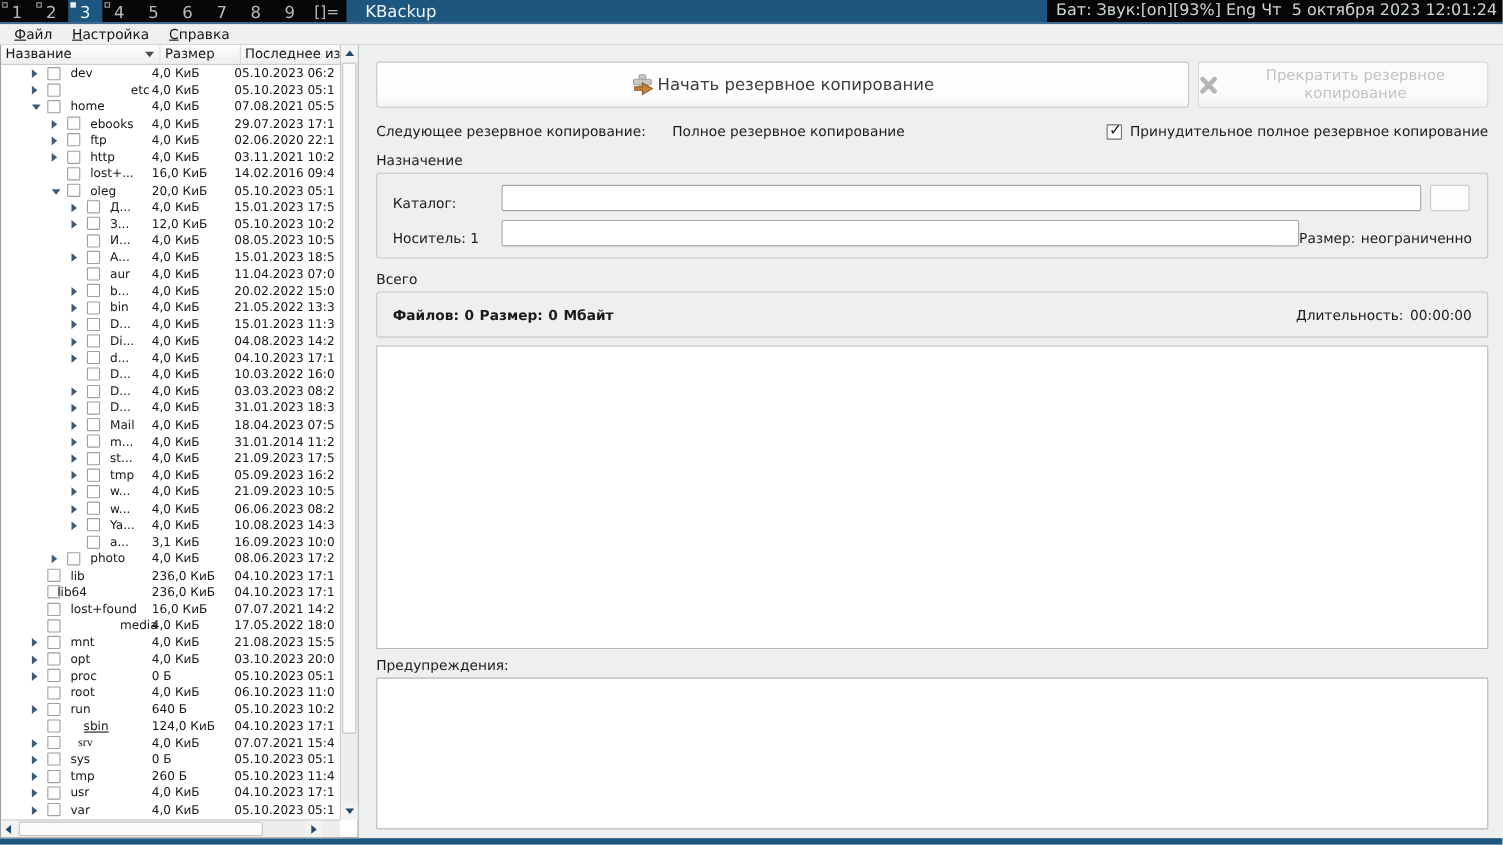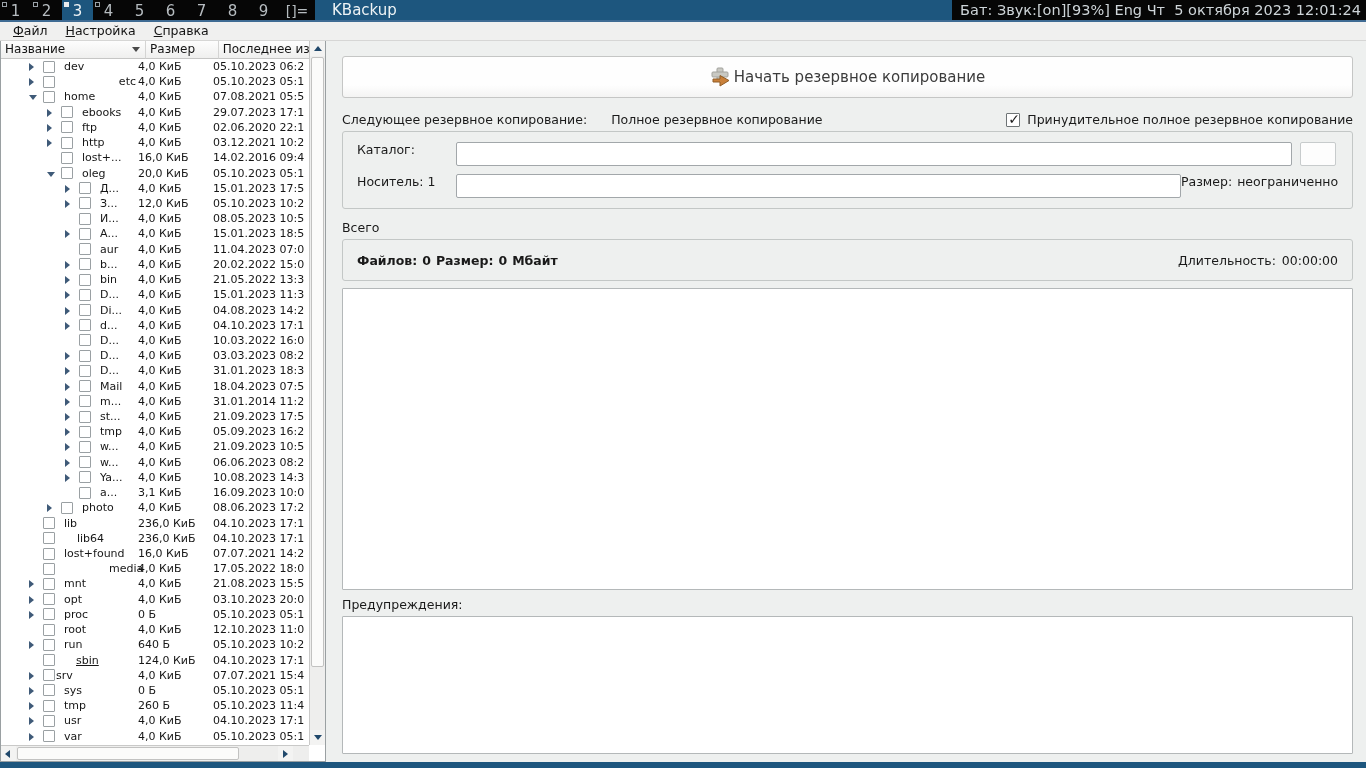--- a/index.html
+++ b/index.html
@@ -91,21 +91,21 @@
               font-size:12.5px; color:#1a1a1a; flex:none; }
   .next-text .nbv { margin-left:24px; }
   .force-box { display:flex; align-items:center; gap:7px; }
   .cb { width:14px; height:14px; background:#fff; border:1px solid #6e7476; border-radius:1px;
         position:relative; flex:none; }
   .cb.checked::after { content:"✓"; position:absolute; left:1px; top:-3px; font-size:14px;
                        font-weight:bold; color:#1c1c1c; }
   .group-title { margin-top:11px; font-size:12.5px; color:#1a1a1a; flex:none; }
   .gframe { margin-top:4px; border:1px solid #c3c7c6; border-radius:3px; flex:none; }
   .gframe.dest { height:78px; display:flex; flex-direction:column; justify-content:center; gap:8px; }
-  .frow { display:flex; align-items:flex-start; padding:0 16px 0 14px; }
+  .frow { display:flex; align-items:flex-end; padding:0 16px 0 14px; }
   .flabel { width:99px; flex:none; font-size:12.5px; color:#1a1a1a; }
   .tinput { height:24px; border:1px solid #a2a7aa; border-radius:2px; background:#fff;
             font-family:inherit; font-size:12px; padding:0 5px; color:#111; }
   .tinput.folder { flex:1; margin-right:8px; }
   .browse { width:36px; height:24px; flex:none; background:#fdfdfd; border:1px solid #c7cbcc;
             border-radius:2px; }
   .tinput.media { width:725px; flex:none; }
   .size-info { flex:1; text-align:right; font-size:12.5px; color:#1a1a1a; padding-right:0px; }
   .size-info span + span { margin-left:5px; }
   .gframe.totals { height:42px; display:flex; align-items:center; justify-content:space-between;
@@ -193,21 +193,21 @@
             <span class="tcb" style="left: 60px;"></span>
             <span class="tname" style="left: 81px; width: 54px;">ftp</span>
             <span class="tsize">4,0 КиБ</span>
             <span class="tdate">02.06.2020 22:1</span>
           </div>
           <div class="trow">
             <span class="exp col" style="left: 46px;"></span>
             <span class="tcb" style="left: 60px;"></span>
             <span class="tname" style="left: 81px; width: 54px;">http</span>
             <span class="tsize">4,0 КиБ</span>
-            <span class="tdate">03.12.2021 10:2</span>
+            <span class="tdate">03.11.2021 10:2</span>
           </div>
           <div class="trow">
             <span class="tcb" style="left: 60px;"></span>
             <span class="tname" style="left: 81px; width: 54px;">lost+...</span>
             <span class="tsize">16,0 КиБ</span>
             <span class="tdate">14.02.2016 09:4</span>
           </div>
           <div class="trow">
             <span class="exp expd" style="left: 46px;"></span>
             <span class="tcb" style="left: 60px;"></span>
@@ -366,21 +366,21 @@
             <span class="tdate">08.06.2023 17:2</span>
           </div>
           <div class="trow">
             <span class="tcb" style="left: 42px;"></span>
             <span class="tname" style="left: 63px; width: 72px;">lib</span>
             <span class="tsize">236,0 КиБ</span>
             <span class="tdate">04.10.2023 17:1</span>
           </div>
           <div class="trow">
             <span class="tcb" style="left: 42px;"></span>
-            <span class="tname" style="left: 76px; width: 72px;">lib64</span>
+            <span class="tname" style="left: 51px; width: 72px;">lib64</span>
             <span class="tsize">236,0 КиБ</span>
             <span class="tdate">04.10.2023 17:1</span>
           </div>
           <div class="trow">
             <span class="tcb" style="left: 42px;"></span>
             <span class="tname" style="left: 63px; width: 72px;">lost+found</span>
             <span class="tsize">16,0 КиБ</span>
             <span class="tdate">07.07.2021 14:2</span>
           </div>
           <div class="trow">
@@ -407,39 +407,39 @@
             <span class="exp col" style="left: 28px;"></span>
             <span class="tcb" style="left: 42px;"></span>
             <span class="tname" style="left: 63px; width: 72px;">proc</span>
             <span class="tsize">0 Б</span>
             <span class="tdate">05.10.2023 05:1</span>
           </div>
           <div class="trow">
             <span class="tcb" style="left: 42px;"></span>
             <span class="tname" style="left: 63px; width: 72px;">root</span>
             <span class="tsize">4,0 КиБ</span>
-            <span class="tdate">12.10.2023 11:0</span>
+            <span class="tdate">06.10.2023 11:0</span>
           </div>
           <div class="trow">
             <span class="exp col" style="left: 28px;"></span>
             <span class="tcb" style="left: 42px;"></span>
             <span class="tname" style="left: 63px; width: 72px;">run</span>
             <span class="tsize">640 Б</span>
             <span class="tdate">05.10.2023 10:2</span>
           </div>
           <div class="trow">
             <span class="tcb" style="left: 42px;"></span>
             <span class="tname" style="left: 75px; width: 52px; text-decoration: underline;">sbin</span>
             <span class="tsize">124,0 КиБ</span>
             <span class="tdate">04.10.2023 17:1</span>
           </div>
           <div class="trow">
             <span class="exp col" style="left: 28px;"></span>
             <span class="tcb" style="left: 42px;"></span>
-            <span class="tname" style="left: 55px; width: 72px;">srv</span>
+            <span class="tname" style="left: 70px; width: 72px; font-family: Liberation Serif, serif;">srv</span>
             <span class="tsize">4,0 КиБ</span>
             <span class="tdate">07.07.2021 15:4</span>
           </div>
           <div class="trow">
             <span class="exp col" style="left: 28px;"></span>
             <span class="tcb" style="left: 42px;"></span>
             <span class="tname" style="left: 63px; width: 72px;">sys</span>
             <span class="tsize">0 Б</span>
             <span class="tdate">05.10.2023 05:1</span>
           </div>
@@ -491,32 +491,39 @@
 
       <div class="btn-row">
         <button class="start-btn">
           <svg width="22" height="21" viewBox="0 0 22 21">
             <rect x="7" y="1" width="6" height="13" rx="1" fill="#c9c9c3" stroke="#a3a39d" stroke-width="1"></rect>
             <rect x="2" y="5" width="16" height="5" rx="1" fill="#c9c9c3" stroke="#a3a39d" stroke-width="1"></rect>
             <path d="M3 12 L10 12 L10 8.5 L19 13.5 L10 19 L10 15 L3 15 Z" fill="#c9803a" stroke="#8f5c26" stroke-width="1"></path>
           </svg>
           <span>Начать резервное копирование</span>
         </button>
+        <button class="stop-btn">
+          <svg width="19" height="19" viewBox="0 0 19 19">
+            <path d="M3.5 3.5 L15.5 15.5 M15.5 3.5 L3.5 15.5" stroke="#b2b6b6" stroke-width="4.6" stroke-linecap="round"></path>
+          </svg>
+          <span>Прекратить резервное копирование</span>
+        </button>
       </div>
 
       <div class="next-row">
         <div class="next-text">
           <span>Следующее резервное копирование:</span><span class="nbv">Полное резервное копирование</span>
         </div>
         <div class="force-box">
           <span class="cb checked"></span>
           <span>Принудительное полное резервное копирование</span>
         </div>
       </div>
 
+      <div class="group-title">Назначение</div>
       <div class="gframe dest">
         <div class="frow">
           <span class="flabel">Каталог:</span>
           <input class="tinput folder" value="" style="">
           <button class="browse"></button>
         </div>
         <div class="frow">
           <span class="flabel"><span>Носитель:</span> <span>1</span></span>
           <input class="tinput media" value="" style="">
           <span class="size-info"><span>Размер:</span><span>неограниченно</span></span>

